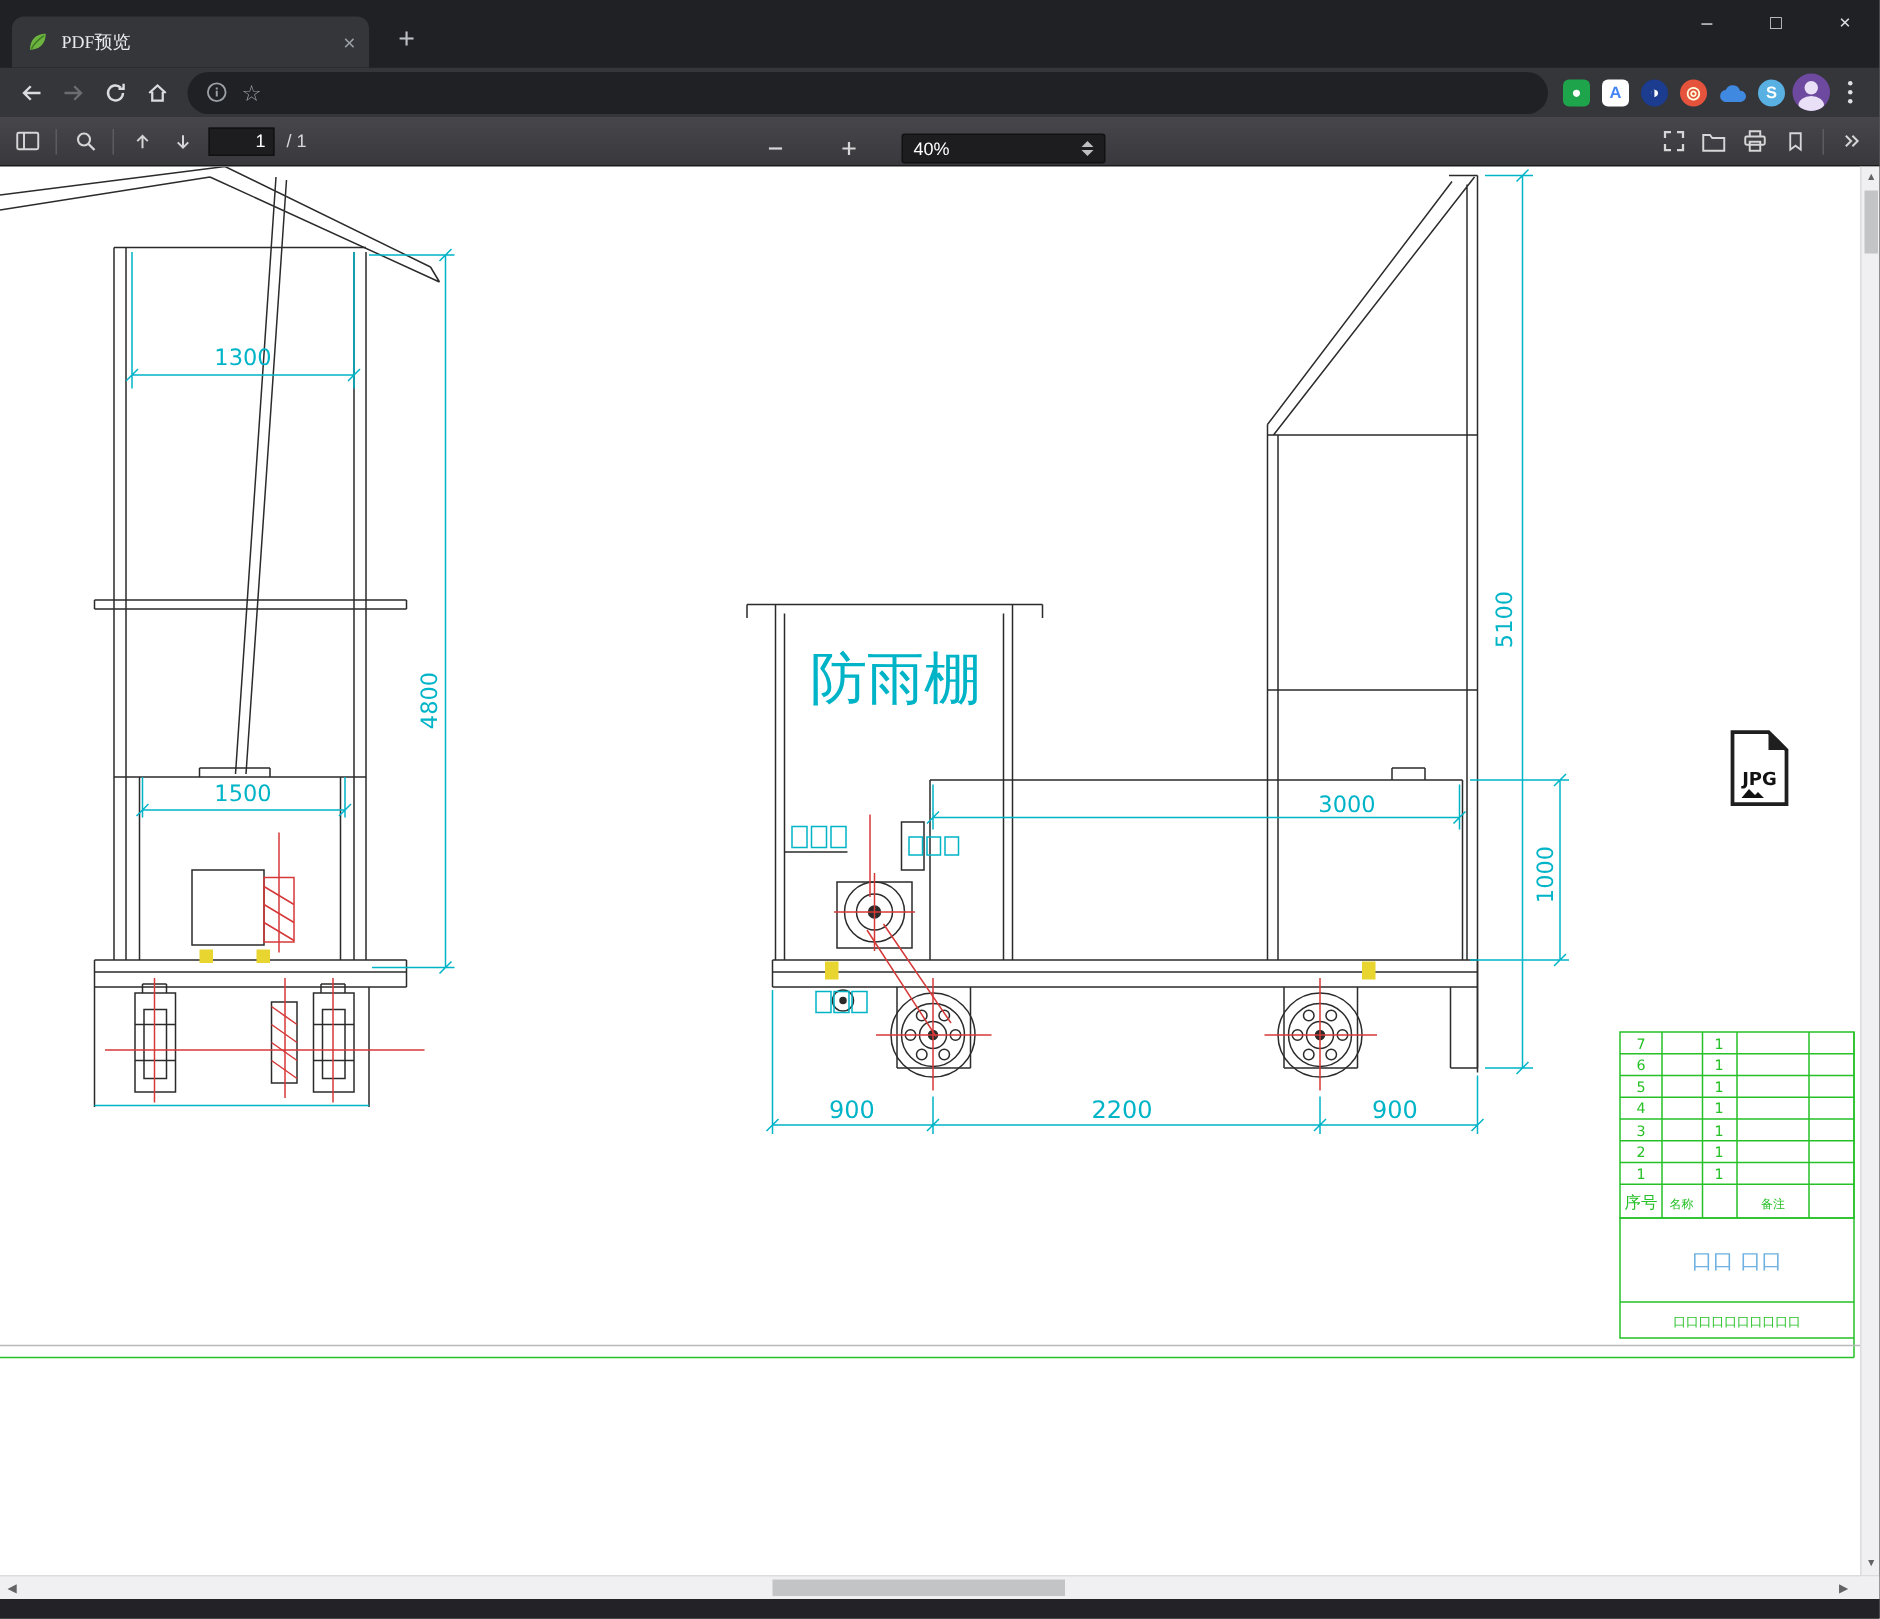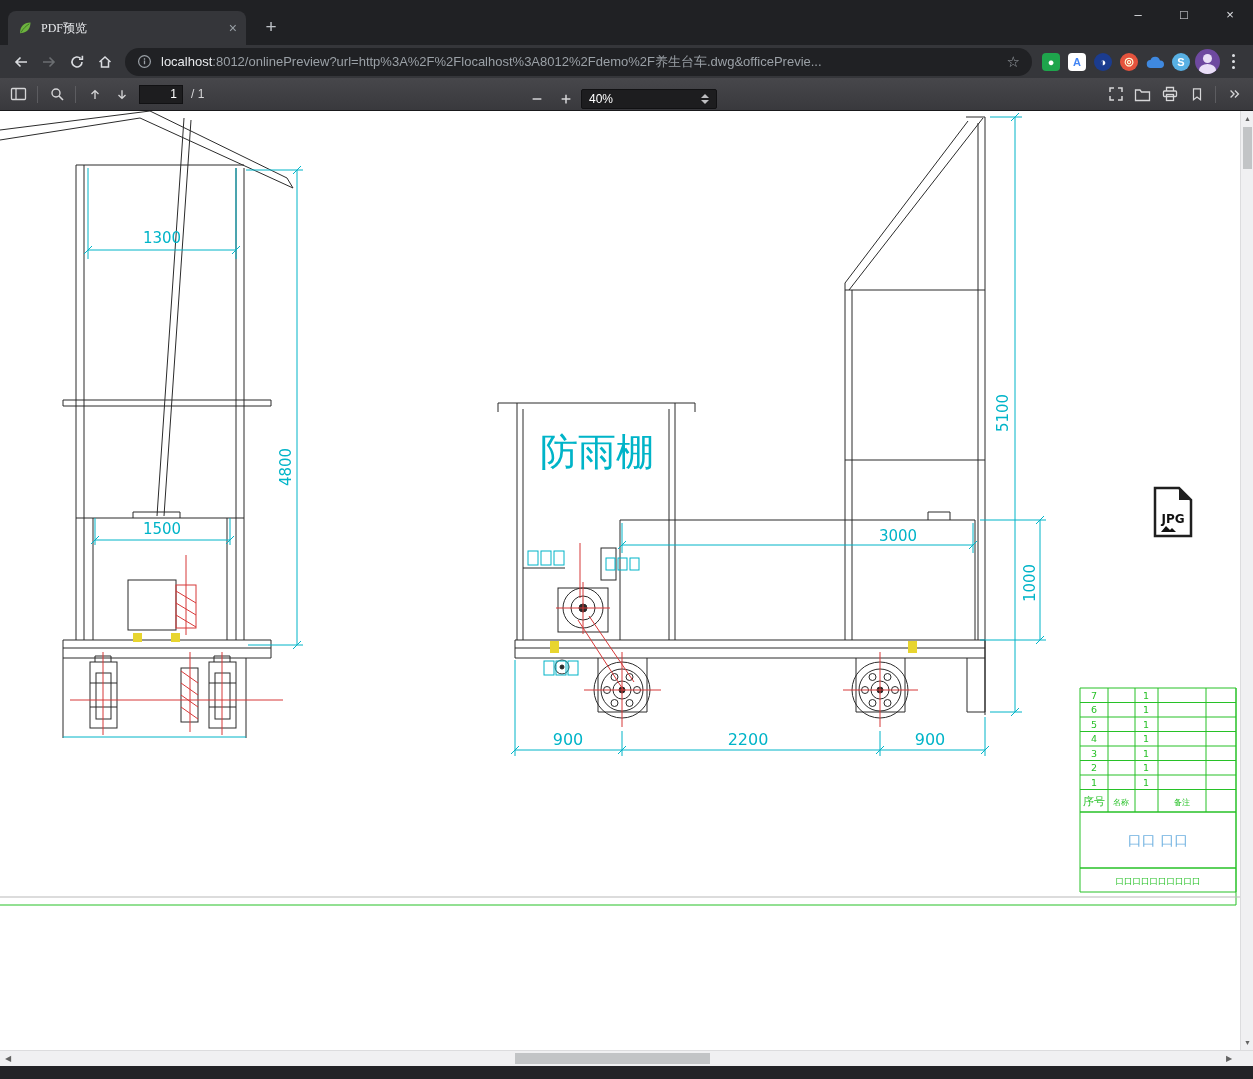--- a/index.html
+++ b/index.html
@@ -39,21 +39,21 @@
   
   .pdfbar { height:33px; flex:none; background:linear-gradient(#47474b,#39393d);
     border-bottom:1px solid #19191b; display:flex; align-items:center; padding:0 5px;
     position:relative; color:#d6d6d8; }
   .pbtn { width:27px; height:26px; display:flex; align-items:center; justify-content:center; flex:none; }
   .pdiv { width:1px; height:17px; background:#5c5c60; margin:0 5px; flex:none; }
   .page-input { width:44px; height:19px; background:#1d1d1f; border:1px solid #111113; color:#fff;
     font-size:12px; text-align:right; padding:0 5px; margin:0 4px; }
   .page-total { font-size:12px; margin-left:4px; }
   .zoomgrp { position:absolute; left:620px; top:0; height:42px; transform:translateX(-50%);
-    display:flex; align-items:center; gap:2px; }
+    display:flex; align-items:center; gap:22px; }
   .zoom-select { width:136px; height:20px; background:#1d1d1f; border:1px solid #111113; border-radius:2px;
     display:flex; align-items:center; padding:0 7px; font-size:12px; color:#fff; }
   .spin { margin-left:auto; display:flex; flex-direction:column; gap:2px; }
   .spin i { width:0; height:0; border-left:4px solid transparent; border-right:4px solid transparent; }
   .spin .u { border-bottom:4px solid #bfbfc2; }
   .spin .d { border-top:4px solid #bfbfc2; }
   .rgrp { margin-left:auto; display:flex; align-items:center; }
 
   
   .content { position:relative; height:939px; flex:none; background:#fff; overflow:hidden; }
@@ -112,21 +112,20 @@
     <div class="nav-btn">
       <svg width="16" height="16" viewBox="0 0 16 16">
           <path d="M2.5 8 8 3l5.5 5M4.5 7.2V13h7V7.2" stroke="#dadce0" stroke-width="1.5" fill="none"></path>
         </svg>
     </div>
     <div class="omnibox">
       <svg width="15" height="15" viewBox="0 0 16 16">
         <circle cx="8" cy="8" r="6.3" stroke="#9aa0a6" stroke-width="1.3" fill="none"></circle>
         <path d="M8 7v4M8 4.6v1.4" stroke="#9aa0a6" stroke-width="1.4"></path>
       </svg>
-      <div class="url"><span class="host">localhost</span><span class="rest">:8012/onlinePreview?url=http%3A%2F%2Flocalhost%3A8012%2Fdemo%2F养生台车.dwg&amp;officePrevie...</span></div>
       <span class="star">☆</span>
     </div>
     <div class="ext">
         <span class="chip" style="background:#1ea54c;color:#fff">●</span>
       </div>
     <div class="ext">
         <span class="chip" style="background:#fff;color:#4285f4">A</span>
       </div>
     <div class="ext">
         <span class="chip" style="background:#1b3c8f;border-radius:50%;color:#fff">◑</span>

